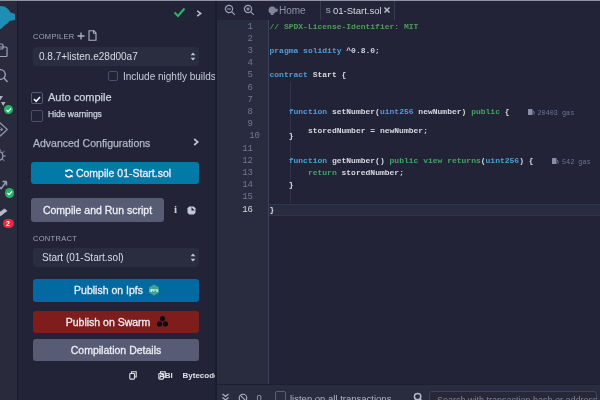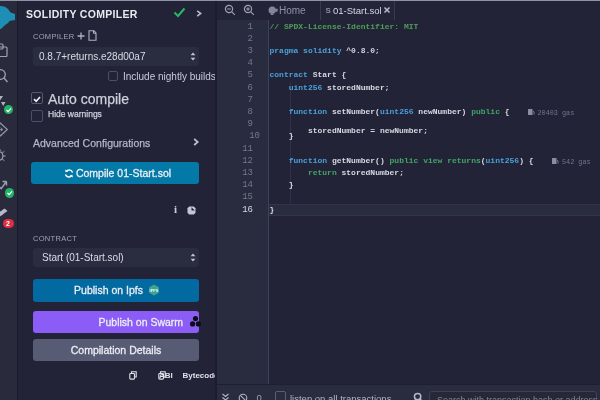--- a/index.html
+++ b/index.html
@@ -82,72 +82,72 @@
   <svg class="abs" style="left:-7px; top:208px;" width="16" height="13" viewBox="0 0 16 13">
     <path d="M0.5 8.5 L7.5 3.5 L10.5 6 L3.5 11 Z" fill="#81859a"></path>
     <path d="M4.5 5.5 L11.5 0.5 L14.5 3 L7.5 8 Z" fill="#b4b8c8"></path>
   </svg>
   <div class="badge" style="left:2.5px; top:219px; width:11px; height:9px; border-radius:4.5px; background:#e02d44; font:bold 7px 'Liberation Sans',sans-serif; line-height:9px;">2</div>
 </div>
 <div id="ibdiv" class="abs"></div>
 
 <div id="panel" class="abs">
 
-  <div class="abs" style="left:8px; top:8px; font-size:10.5px; font-weight:bold; color:#e8eaf1; letter-spacing:0.3px;">SOLIDITY COMPILER</div>
   <svg class="abs" style="left:155px; top:7px;" width="13" height="11" viewBox="0 0 13 11">
       <path d="M1.5 5.5 L5 9 L11.5 1.5" fill="none" stroke="#2ab762" stroke-width="2"></path>
     </svg>
   <svg class="abs" style="left:178px; top:9.5px;" width="6" height="7" viewBox="0 0 6 7">
       <path d="M1.2 0.8 L4.8 3.5 L1.2 6.2" fill="none" stroke="#b6bac8" stroke-width="1.6"></path>
     </svg>
 
   <div class="abs" style="left:15px; top:31.5px; font-size:7.5px; color:#a0a4b6; letter-spacing:0.3px;">COMPILER</div>
   <svg class="abs" style="left:59px; top:32px;" width="8" height="8" viewBox="0 0 8 8">
       <path d="M4 0.5 L4 7.5 M0.5 4 L7.5 4" stroke="#aeb2c3" stroke-width="1.3"></path>
     </svg>
   <svg class="abs" style="left:70px; top:30px;" width="9" height="11" viewBox="0 0 9 11">
       <path d="M1 0.8 L6 0.8 L8 3 L8 10.2 L1 10.2 Z" fill="none" stroke="#aeb2c3" stroke-width="1.1"></path>
       <path d="M5.5 1 L5.5 3.3 L8 3.3" fill="none" stroke="#aeb2c3" stroke-width="1"></path>
     </svg>
 
   <div class="abs" style="left:15px; top:46.5px; width:166px; height:19px; background:#2a2c40; border-radius:3px;">
-    <div style="position:absolute; left:6px; top:4px; font-size:10px; color:#d9dbe6;">0.8.7+returns.e28d00a7</div>
+    <div style="position:absolute; left:6px; top:4px; font-size:10px; color:#d9dbe6;">0.8.7+listen.e28d00a7</div>
     <svg style="position:absolute; right:3.5px; top:5px;" width="6" height="9" viewBox="0 0 6 9">
       <path d="M3 0.5 L5.4 3.2 L0.6 3.2 Z" fill="#c2c6d4"></path>
         <path d="M3 8.5 L0.6 5.8 L5.4 5.8 Z" fill="#c2c6d4"></path>
     </svg>
   </div>
 
   <div class="cb" style="left:90px; top:70.5px; width:10px; height:10px;"></div>
   <div class="abs" style="left:105px; top:71px; font-size:10px; color:#c6cad8;">Include nightly builds</div>
 
   <div class="cb" style="left:13px; top:92px; width:12px; height:12px; border-color:#555970;">
     <svg width="10" height="10" viewBox="0 0 10 10" style="display:block; margin:0.5px auto;">
         <path d="M2 5.2 L4.2 7.3 L8 3" fill="none" stroke="#eceef4" stroke-width="1.7"></path>
       </svg>
   </div>
-  <div class="abs" style="left:30px; top:91px; font-size:14px; color:#ccd0dc; -webkit-text-stroke:0.25px #ccd0dc;">Auto compile</div>
+  <div class="abs" style="left:30px; top:91px; font-size:11px; color:#ccd0dc; -webkit-text-stroke:0.25px #ccd0dc;">Auto compile</div>
 
   <div class="cb" style="left:13px; top:110px; width:12px; height:12px;"></div>
   <div class="abs" style="left:30px; top:109px; font-size:8.5px; color:#ccd0dc; -webkit-text-stroke:0.25px #ccd0dc;">Hide warnings</div>
 
   <div class="abs" style="left:15px; top:136.5px; font-size:10.5px; color:#b2b6c5; -webkit-text-stroke:0.25px #b2b6c5;">Advanced Configurations</div>
   <svg class="abs" style="left:175px; top:138px;" width="6" height="8" viewBox="0 0 6 8">
       <path d="M1.2 1 L4.8 4 L1.2 7" fill="none" stroke="#c0c4d2" stroke-width="1.7"></path>
     </svg>
 
   <div class="btn" style="left:13px; top:162px; width:168px; height:22px; background:#0379a7; font-size:10.5px; line-height:22px;">
     <svg style="position:absolute; left:33px; top:6.5px;" width="10" height="9" viewBox="0 0 10 9">
       <path d="M8.6 3.4 A3.6 3.6 0 0 0 2.2 2.6 M1.4 5.6 A3.6 3.6 0 0 0 7.8 6.4" fill="none" stroke="#fff" stroke-width="1.4"></path>
       <path d="M1.1 0.4 L1.7 3.2 L4.4 2.6 Z" fill="#fff"></path>
         <path d="M8.9 8.6 L8.3 5.8 L5.6 6.4 Z" fill="#fff"></path>
     </svg>
     <span style="margin-left:17px;">Compile 01-Start.sol</span>
   </div>
 
+  <div class="btn" style="left:13px; top:198px; width:133px; height:24px; background:#575b74; font-size:10.5px; line-height:24px;">Compile and Run script</div>
   <div class="abs" style="left:156px; top:202.5px; font:bold 11px 'Liberation Serif',serif; color:#ccd0dc;">i</div>
   <svg class="abs" style="left:169px; top:205.5px;" width="9" height="9" viewBox="0 0 9 9">
     <path d="M2.2 0.5 L6.8 0.5 L8.5 2.2 L8.5 6.8 L6.8 8.5 L2.2 8.5 L0.5 6.8 L0.5 2.2 Z" fill="#c3c7d5"></path>
     <path d="M4.5 1.2 L7.8 4.5 L4.5 4.5 Z" fill="#23243a"></path>
   </svg>
 
   <div class="abs" style="left:15px; top:233.5px; font-size:7.5px; color:#a0a4b6; letter-spacing:0.3px;">CONTRACT</div>
   <div class="abs" style="left:15px; top:248px; width:166px; height:19px; background:#2a2c40; border-radius:3px;">
     <div style="position:absolute; left:9px; top:4px; font-size:10px; color:#d9dbe6;">Start (01-Start.sol)</div>
     <svg style="position:absolute; right:3.5px; top:5px;" width="6" height="9" viewBox="0 0 6 9">
@@ -155,21 +155,21 @@
         <path d="M3 8.5 L0.6 5.8 L5.4 5.8 Z" fill="#c2c6d4"></path>
     </svg>
   </div>
 
   <div class="btn" style="left:15px; top:279px; width:166px; height:23px; background:#0369a1; font-size:10.5px; line-height:23px;">Publish on Ipfs
     <svg style="position:relative; top:2px; left:2px;" width="12" height="12" viewBox="0 0 12 12">
         <polygon points="6,0.5 10.8,3.2 10.8,8.8 6,11.5 1.2,8.8 1.2,3.2" fill="#43a28f"></polygon>
         <text x="6" y="8" font-size="4" font-family="Liberation Sans" font-weight="bold" fill="#dff" text-anchor="middle">IPFS</text>
       </svg>
   </div>
-  <div class="btn" style="left:15px; top:310.5px; width:166px; height:22.5px; background:#8b5cf6; font-size:10.5px; line-height:22.5px;text-align:right;">Publish on Swarm
+  <div class="btn" style="left:15px; top:310.5px; width:166px; height:22.5px; background:#7f1d1d; font-size:10.5px; line-height:22.5px;">Publish on Swarm
     <svg style="position:relative; top:2.5px; left:3px;" width="13" height="13" viewBox="0 0 13 13">
         <circle cx="6.5" cy="3.6" r="2.6" fill="#0c0e16"></circle>
         <circle cx="3.6" cy="8.9" r="2.6" fill="#0c0e16"></circle>
         <circle cx="9.4" cy="8.9" r="2.6" fill="#0c0e16"></circle>
       </svg>
   </div>
   <div class="btn" style="left:15px; top:339px; width:166px; height:22px; background:#575b74; font-size:10.5px; line-height:22px;">Compilation Details</div>
 
   <svg class="abs" style="left:110.5px; top:370.5px;" width="8" height="9" viewBox="0 0 8 9">
       <path d="M2.5 2.5 L2.5 0.8 L7.2 0.8 L7.2 6 L5.5 6" fill="none" stroke="#dfe2ec" stroke-width="1.1"></path>
@@ -233,21 +233,20 @@
   <div class="ln" style="top:142.6px; left:0;">11</div>
   <div class="ln" style="top:154.8px; left:0;">12</div>
   <div class="ln" style="top:167px; left:0;">13</div>
   <div class="ln" style="top:179.2px; left:0;">14</div>
   <div class="ln" style="top:191.4px; left:0;">15</div>
   <div class="ln" style="top:203.6px; left:0; color:#d8dae2;">16</div>
 
   <div class="code" style="top:20.6px;"><span class="cmt">// SPDX-License-Identifier: MIT</span></div>
   <div class="code" style="top:45px;"><span class="blue">pragma solidity </span><span class="ver">^0.8.0;</span></div>
   <div class="code" style="top:69.4px;"><span class="blue">contract</span> Start {</div>
-  <div class="code" style="top:81.6px;">    <span class="blue">uint256</span> storedNumber;</div>
   <div class="code" style="top:106px;">    <span class="blue">function</span> setNumber(<span class="blue">uint256</span> newNumber) <span class="green">public</span> {</div>
   <div class="code" style="top:125px;">        storedNumber = newNumber;</div>
   <div class="code" style="top:130.4px;">    }</div>
   <div class="code" style="top:154.8px;">    <span class="blue">function</span> getNumber() <span class="green">public view returns</span>(<span class="blue">uint256</span>) {</div>
   <div class="code" style="top:167px;">        <span class="green">return</span> storedNumber;</div>
   <div class="code" style="top:179.2px;">    }</div>
   <div class="code" style="top:203.6px;">}</div>
 
   <svg class="abs" style="left:309.5px; top:108.2px;" width="8" height="8" viewBox="0 0 8 8">
       <rect x="1" y="1" width="4.5" height="6" rx="0.5" fill="#8a8ea5"></rect>

